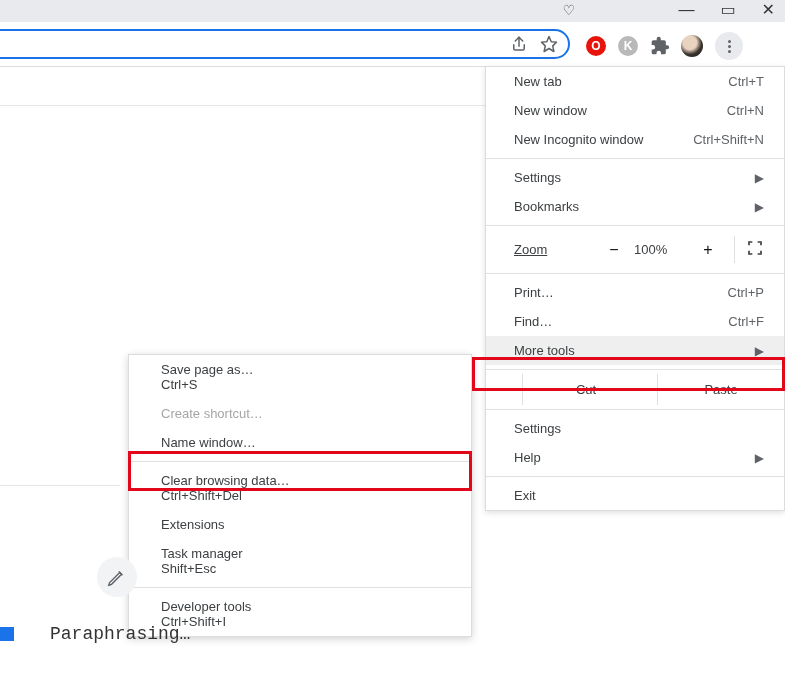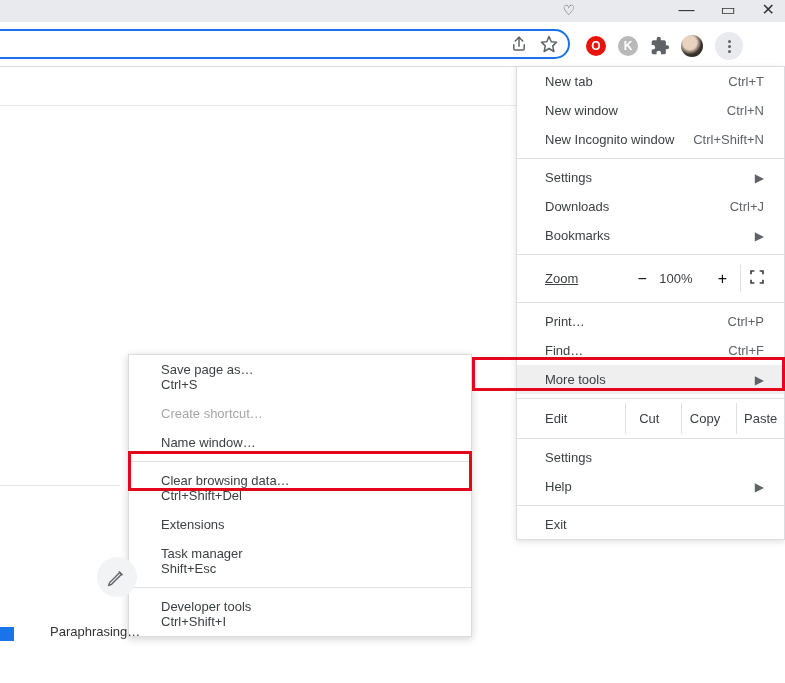--- a/index.html
+++ b/index.html
@@ -56,21 +56,21 @@
   .menu-dots div { width:3px; height:3px; background:#5f6368; border-radius:50%; }
   .sep-line { position:absolute; top:66px; left:0; right:0; height:1px; background:#dadce0; }
   .page-sep { position:absolute; top:105px; left:0; right:0; height:1px; background:#e7e7e7; }
   .page-sep2 { position:absolute; top:485px; left:0; width:120px; height:1px; background:#e7e7e7; }
 
   
   .main-menu {
     position: absolute;
     top: 66px;
     right: 0;
-    width: 269px;
+    width: 300px;
     background: #fff;
     border: 1px solid #dadce0;
     box-shadow: 0 2px 6px rgba(0,0,0,.12);
   }
   .menu-item { display:flex; align-items:center; justify-content:space-between; padding: 7px 20px 7px 28px; font-size:13px; color:#3c4043; cursor:pointer; }
   .menu-item .shortcut { color:#5f6368; font-size:13px;}
   .menu-item .chev { color:#5f6368; font-size:12px;}
   .menu-sep { height:1px; background:#e0e0e0; margin:4px 0; }
   .zoom-row { display:flex; align-items:center; padding: 6px 10px 6px 28px; gap:0; }
   .zoom-label { flex: 0 0 80px; text-decoration: underline; }
@@ -92,21 +92,21 @@
     left: 128px;
     width: 344px;
     background:#fff;
     border:1px solid #dadce0;
     box-shadow: 0 2px 8px rgba(0,0,0,.18);
   }
   .sub-item { display:flex; justify-content:space-between; padding:7px 22px 7px 32px; font-size:13px; color:#3c4043; cursor:pointer;flex-direction:column;}
   .sub-item.disabled { color:#a6a6a6; }
   .sub-sep { height:1px; background:#e0e0e0; margin:4px 0; }
 
-  .para-text { position:absolute; left:50px; top:624px; font-size:13px; color:#333;}
+  .para-text { position:absolute; left:50px; top:624px; font-size:18px; color:#333;font-family:Liberation Mono, monospace;}
   .blue-dot { position:absolute; left:0; top:627px; width:14px; height:14px; background:#1a73e8;}
 
   .pen-icon { position:absolute; left:97px; top:557px; width:40px; height:40px; border-radius:50%; background:#f1f3f4; display:flex; align-items:center; justify-content:center; overflow:hidden;}
   .pen-icon svg { width:22px; height:22px;}
 </style>
 </head>
 <body>
 
 <div class="sys-bar">
   <span class="heart-icon">♡</span>
@@ -174,24 +174,20 @@
   <div class="menu-item">
     <span>New Incognito window</span>
     <span class="shortcut">Ctrl+Shift+N</span>
   </div>
   <div class="menu-sep"></div>
   <div class="menu-item">
     <span>Settings</span>
     <span class="chev">▶</span>
   </div>
   <div class="menu-item">
-    <span>Downloads</span>
-    <span class="shortcut">Ctrl+J</span>
-  </div>
-  <div class="menu-item">
     <span>Bookmarks</span>
     <span class="chev">▶</span>
   </div>
   <div class="menu-sep"></div>
   <div class="zoom-row">
     <span class="zoom-label">Zoom</span>
     <span class="zoom-btn">−</span>
     <span class="zoom-pct">100%</span>
     <span class="zoom-btn">+</span>
     <span class="fs">
@@ -208,23 +204,21 @@
   <div class="menu-item">
     <span>Find…</span>
     <span class="shortcut">Ctrl+F</span>
   </div>
   <div class="menu-item highlighted">
     <span>More tools</span>
     <span class="chev">▶</span>
   </div>
   <div class="menu-sep"></div>
   <div class="edit-row">
-    <span class="edit-label">Edit</span>
     <span class="edit-btn">Cut</span>
-    <span class="edit-btn">Copy</span>
     <span class="edit-btn">Paste</span>
   </div>
   <div class="menu-sep"></div>
   <div class="menu-item">
     <span>Settings</span>
   </div>
   <div class="menu-item">
     <span>Help</span>
     <span class="chev">▶</span>
   </div>

